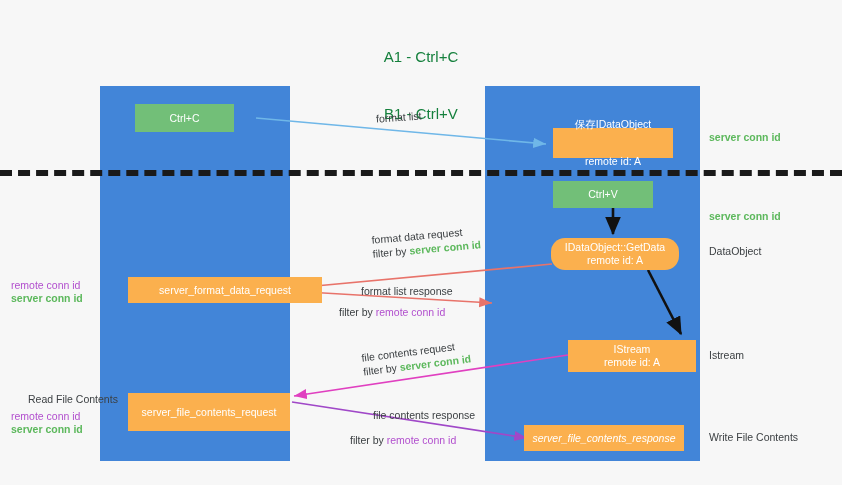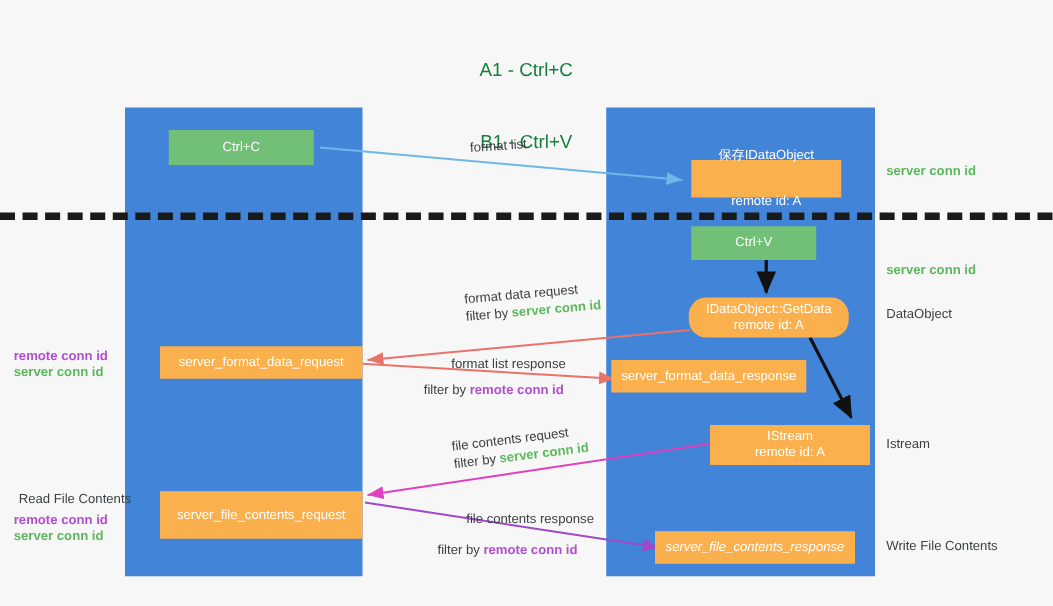--- a/index.html
+++ b/index.html
@@ -36,21 +36,21 @@
     text-align:center; padding:2px 4px;
   }
   .box.green { background:#72bf78; }
   .box.orange { background:#fbb04e; }
 
   .lbl {
     position:absolute; font-size:10.5px; line-height:13.5px;
     white-space:nowrap; color:#3c4043;
   }
   .green-t { color:#5cb85c; font-weight:bold; }
-  .purple-t { color:#b24fce; font-weight:bold; }
+  .purple-t { color:#b24fce; font-weight:normal; }
 
   .dashrule {
     position:absolute; left:0; right:0; top:170px;
     border-top: 6px dashed #1a1a1a; height:0;
   }
 
   svg.overlay { position:absolute; inset:0; width:842px; height:485px; pointer-events:none; }
 </style>
 </head>
 <body>
@@ -103,21 +103,21 @@
 
     <line x1="290" y1="291" x2="492" y2="303" stroke="#e8736a" stroke-width="1.6" marker-end="url(#ah-red)"></line>
 
     <line x1="568" y1="355" x2="294" y2="396" stroke="#e040c0" stroke-width="1.6" marker-end="url(#ah-magenta)"></line>
 
     <line x1="292" y1="402" x2="527" y2="438" stroke="#a048c8" stroke-width="1.6" marker-end="url(#ah-purple)"></line>
   </svg>
 
   <div class="dashrule"></div>
 
-  <div class="box green" style="left:135px; top:104px; width:116px; height:28px;">
+  <div class="box green" style="left:135px; top:104px; width:99px; height:28px;">
     <span>Ctrl+C</span>
   </div>
 
   <div class="box orange" style="left:553px; top:128px; width:120px; height:30px;gap:24px;">
     <span>保存IDataObject</span>
     <span>remote id: A</span>
   </div>
 
   <div class="box green" style="left:553px; top:181px; width:100px; height:27px;">
     <span>Ctrl+V</span>
@@ -126,27 +126,24 @@
   <div class="box orange" style="left:551px; top:238px; width:128px; height:32px;border-radius:14px;">
     <span>IDataObject::GetData</span>
     <span>remote id: A</span>
   </div>
 
   <div class="box orange" style="left:568px; top:340px; width:128px; height:32px;">
     <span>IStream</span>
     <span>remote id: A</span>
   </div>
 
-  <div class="box orange" style="left:128px; top:277px; width:162px; height:26px;">
+  <div class="box orange" style="left:128px; top:277px; width:194px; height:26px;">
     <span>server_format_data_request</span>
   </div>
 
-  <div class="box orange" style="left:489px; top:288px; width:156px; height:26px;">
-    <span>server_format_data_response</span>
-  </div>
 
   <div class="box orange" style="left:128px; top:393px; width:162px; height:38px;">
     <span>server_file_contents_request</span>
   </div>
 
   <div class="box orange" style="left:524px; top:425px; width:160px; height:26px;font-style:italic;">
     <span>server_file_contents_response</span>
   </div>
 
   <div class="lbl" style="left:376px; top:111px; transform:rotate(-4deg);">
@@ -187,17 +184,17 @@
 
   <div class="lbl" style="left:709px; top:245px;">DataObject</div>
 
   <div class="lbl" style="left:709px; top:349px;">Istream</div>
 
   <div class="lbl" style="left:709px; top:431px;">Write File Contents</div>
 
   <div class="lbl purple-t" style="left:11px; top:279px;">remote conn id</div>
   <div class="lbl green-t" style="left:11px; top:292px;">server conn id</div>
 
-  <div class="lbl" style="left:15px; top:393px;">Read File Contents</div>
+  <div class="lbl" style="left:28px; top:393px;">Read File Contents</div>
   <div class="lbl purple-t" style="left:11px; top:410px;">remote conn id</div>
   <div class="lbl green-t" style="left:11px; top:423px;">server conn id</div>
 
 </div>
 
 </body></html>

